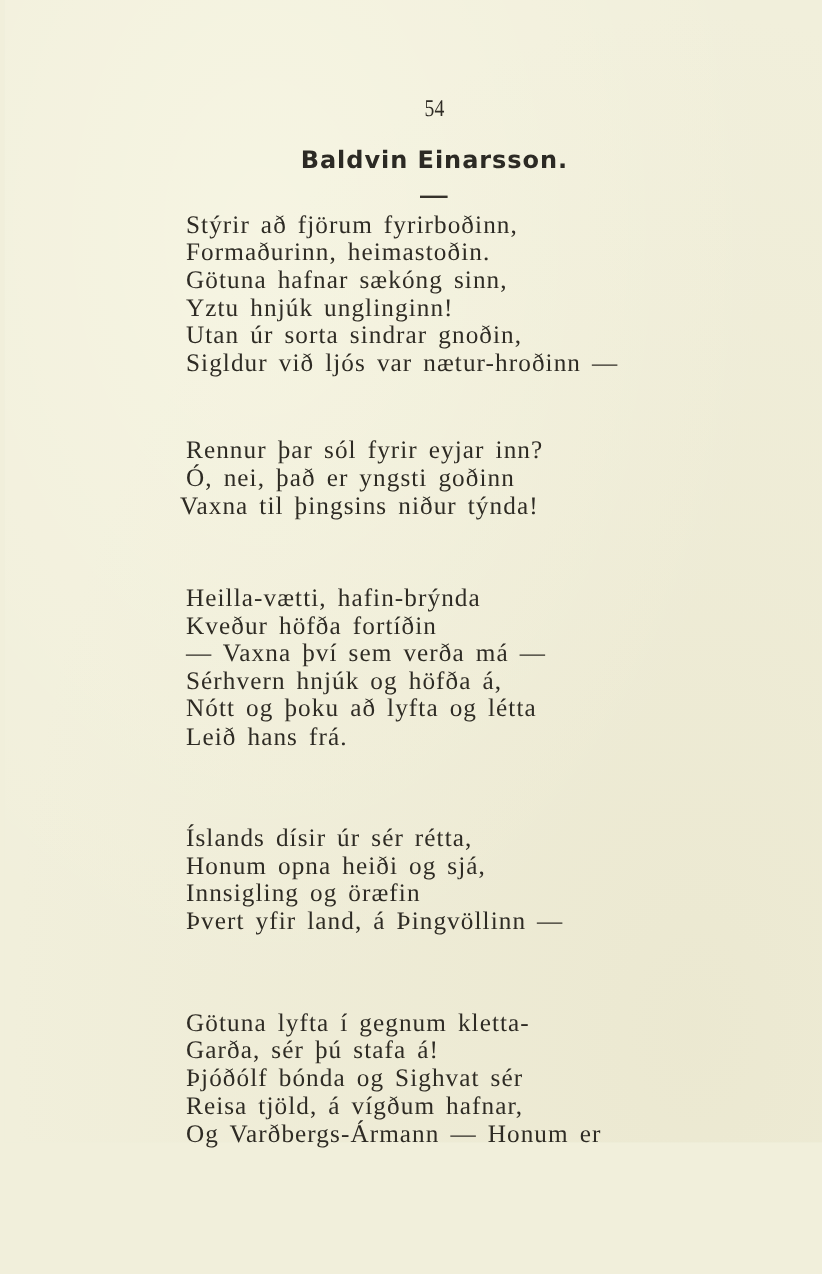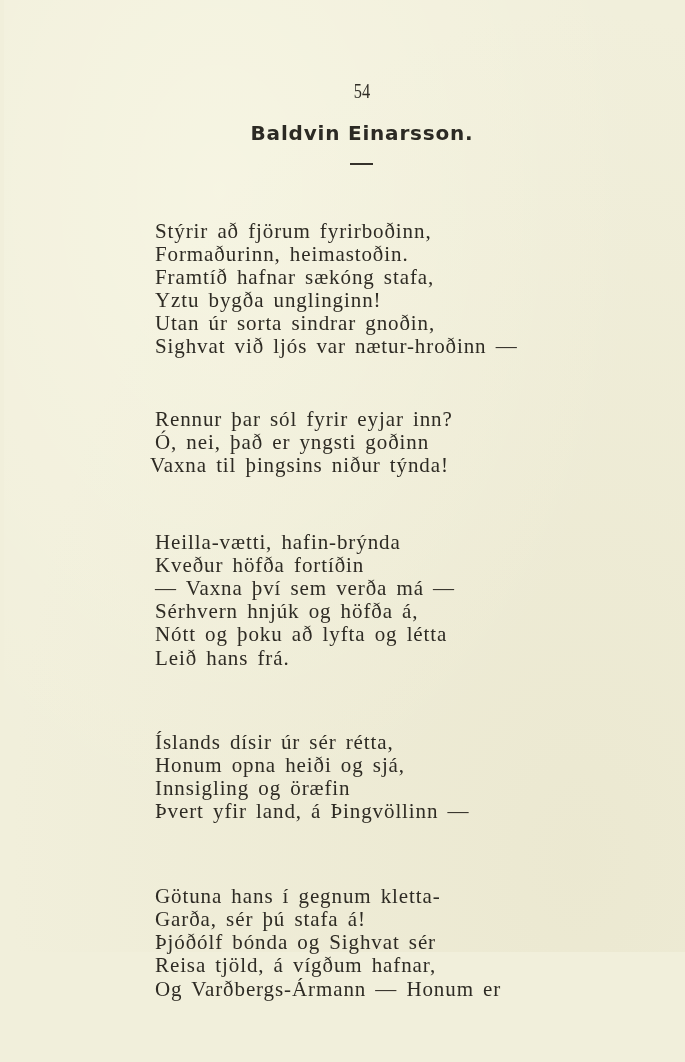--- a/index.html
+++ b/index.html
@@ -66,43 +66,42 @@
       font-size: 21px;
       letter-spacing: 0.9px;
       word-spacing: 3px;
       color: #2e2b24;
     }
     .line {
       position: absolute;
       left: 0;
       white-space: nowrap;
       line-height: 1;
-      margin-top: 44px;
     }
   </style>
 </head>
 <body>
 
 <div class="page">
 
   <div class="page-number">54</div>
 
   <div class="title">Baldvin Einarsson.</div>
 
   <div class="divider"></div>
 
   <div class="poem">
 
     <div>
       <div class="line" style="top:177px">Stýrir að fjörum fyrirboðinn,</div>
       <div class="line" style="top:200px">Formaðurinn, heimastoðin.</div>
-      <div class="line" style="top:223px">Framtíð hafnar sækóng stafa,</div>
-      <div class="line" style="top:246px">Yztu bygða unglinginn!</div>
+      <div class="line" style="top:223px">Götuna hafnar sækóng sinn,</div>
+      <div class="line" style="top:246px">Yztu hnjúk unglinginn!</div>
       <div class="line" style="top:269px">Utan úr sorta sindrar gnoðin,</div>
-      <div class="line" style="top:292px">Sighvat við ljós var nætur-hroðinn —</div>
+      <div class="line" style="top:292px">Sigldur við ljós var nætur-hroðinn —</div>
     </div>
 
     <div>
       <div class="line" style="top:365px">Rennur þar sól fyrir eyjar inn?</div>
       <div class="line" style="top:388px">Ó, nei, það er yngsti goðinn</div>
       <div class="line" style="top:411px; left:-5px">Vaxna til þingsins niður týnda!</div>
     </div>
 
     <div>
       <div class="line" style="top:488px">Heilla-vætti, hafin-brýnda</div>
@@ -114,21 +113,21 @@
     </div>
 
     <div>
       <div class="line" style="top:688px">Íslands dísir úr sér rétta,</div>
       <div class="line" style="top:711px">Honum opna heiði og sjá,</div>
       <div class="line" style="top:734px">Innsigling og öræfin</div>
       <div class="line" style="top:757px">Þvert yfir land, á Þingvöllinn —</div>
     </div>
 
     <div>
-      <div class="line" style="top:842px">Götuna hans í gegnum kletta-</div>
+      <div class="line" style="top:842px">Götuna lyfta í gegnum kletta-</div>
       <div class="line" style="top:865px">Garða, sér þú stafa á!</div>
       <div class="line" style="top:888px">Þjóðólf bónda og Sighvat sér</div>
       <div class="line" style="top:911px">Reisa tjöld, á vígðum hafnar,</div>
       <div class="line" style="top:935px">Og Varðbergs-Ármann — Honum er</div>
     </div>
 
   </div>
 </div>
 
 </body></html>

